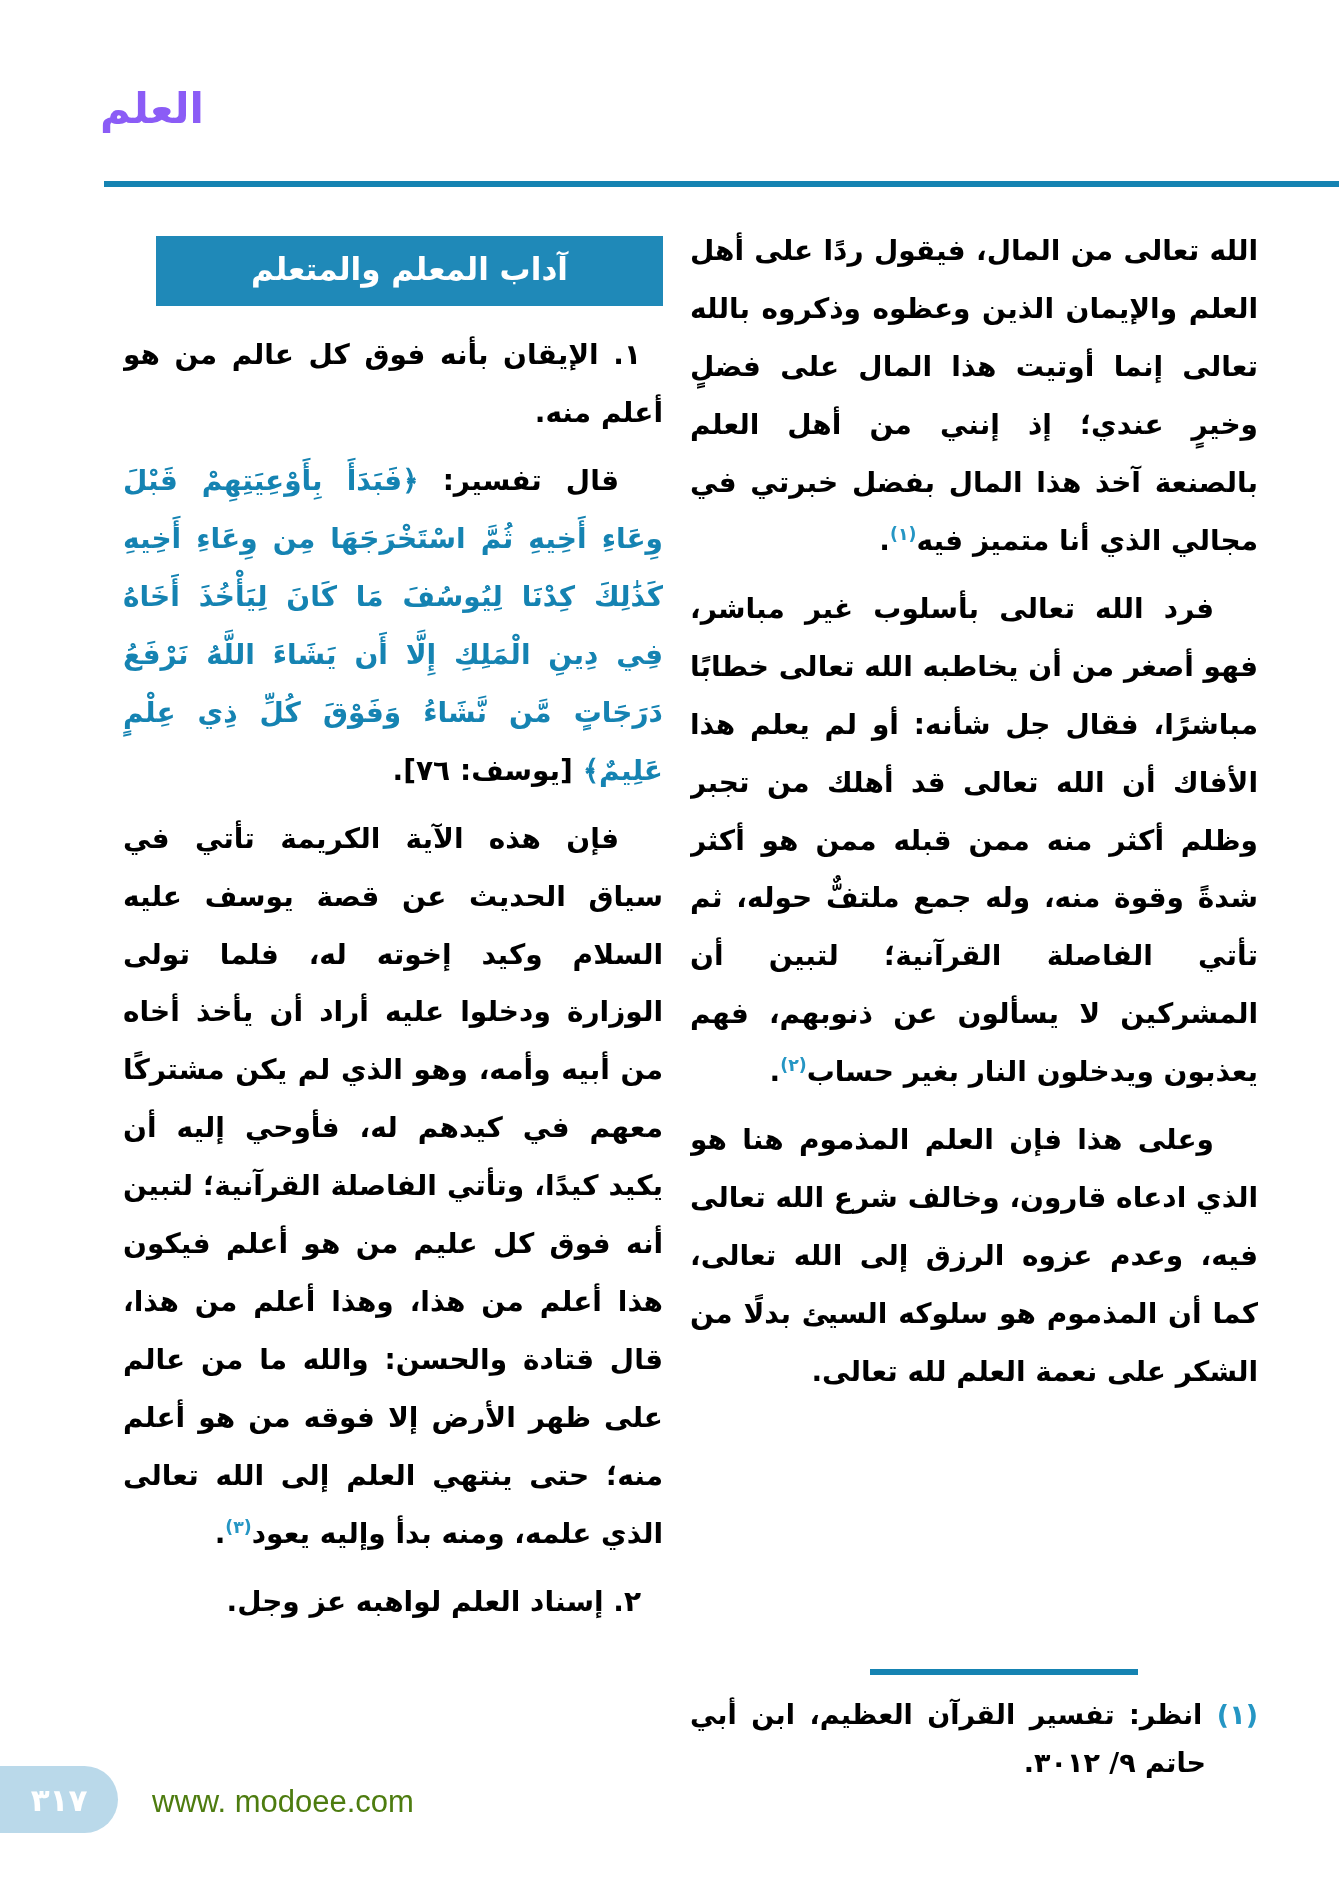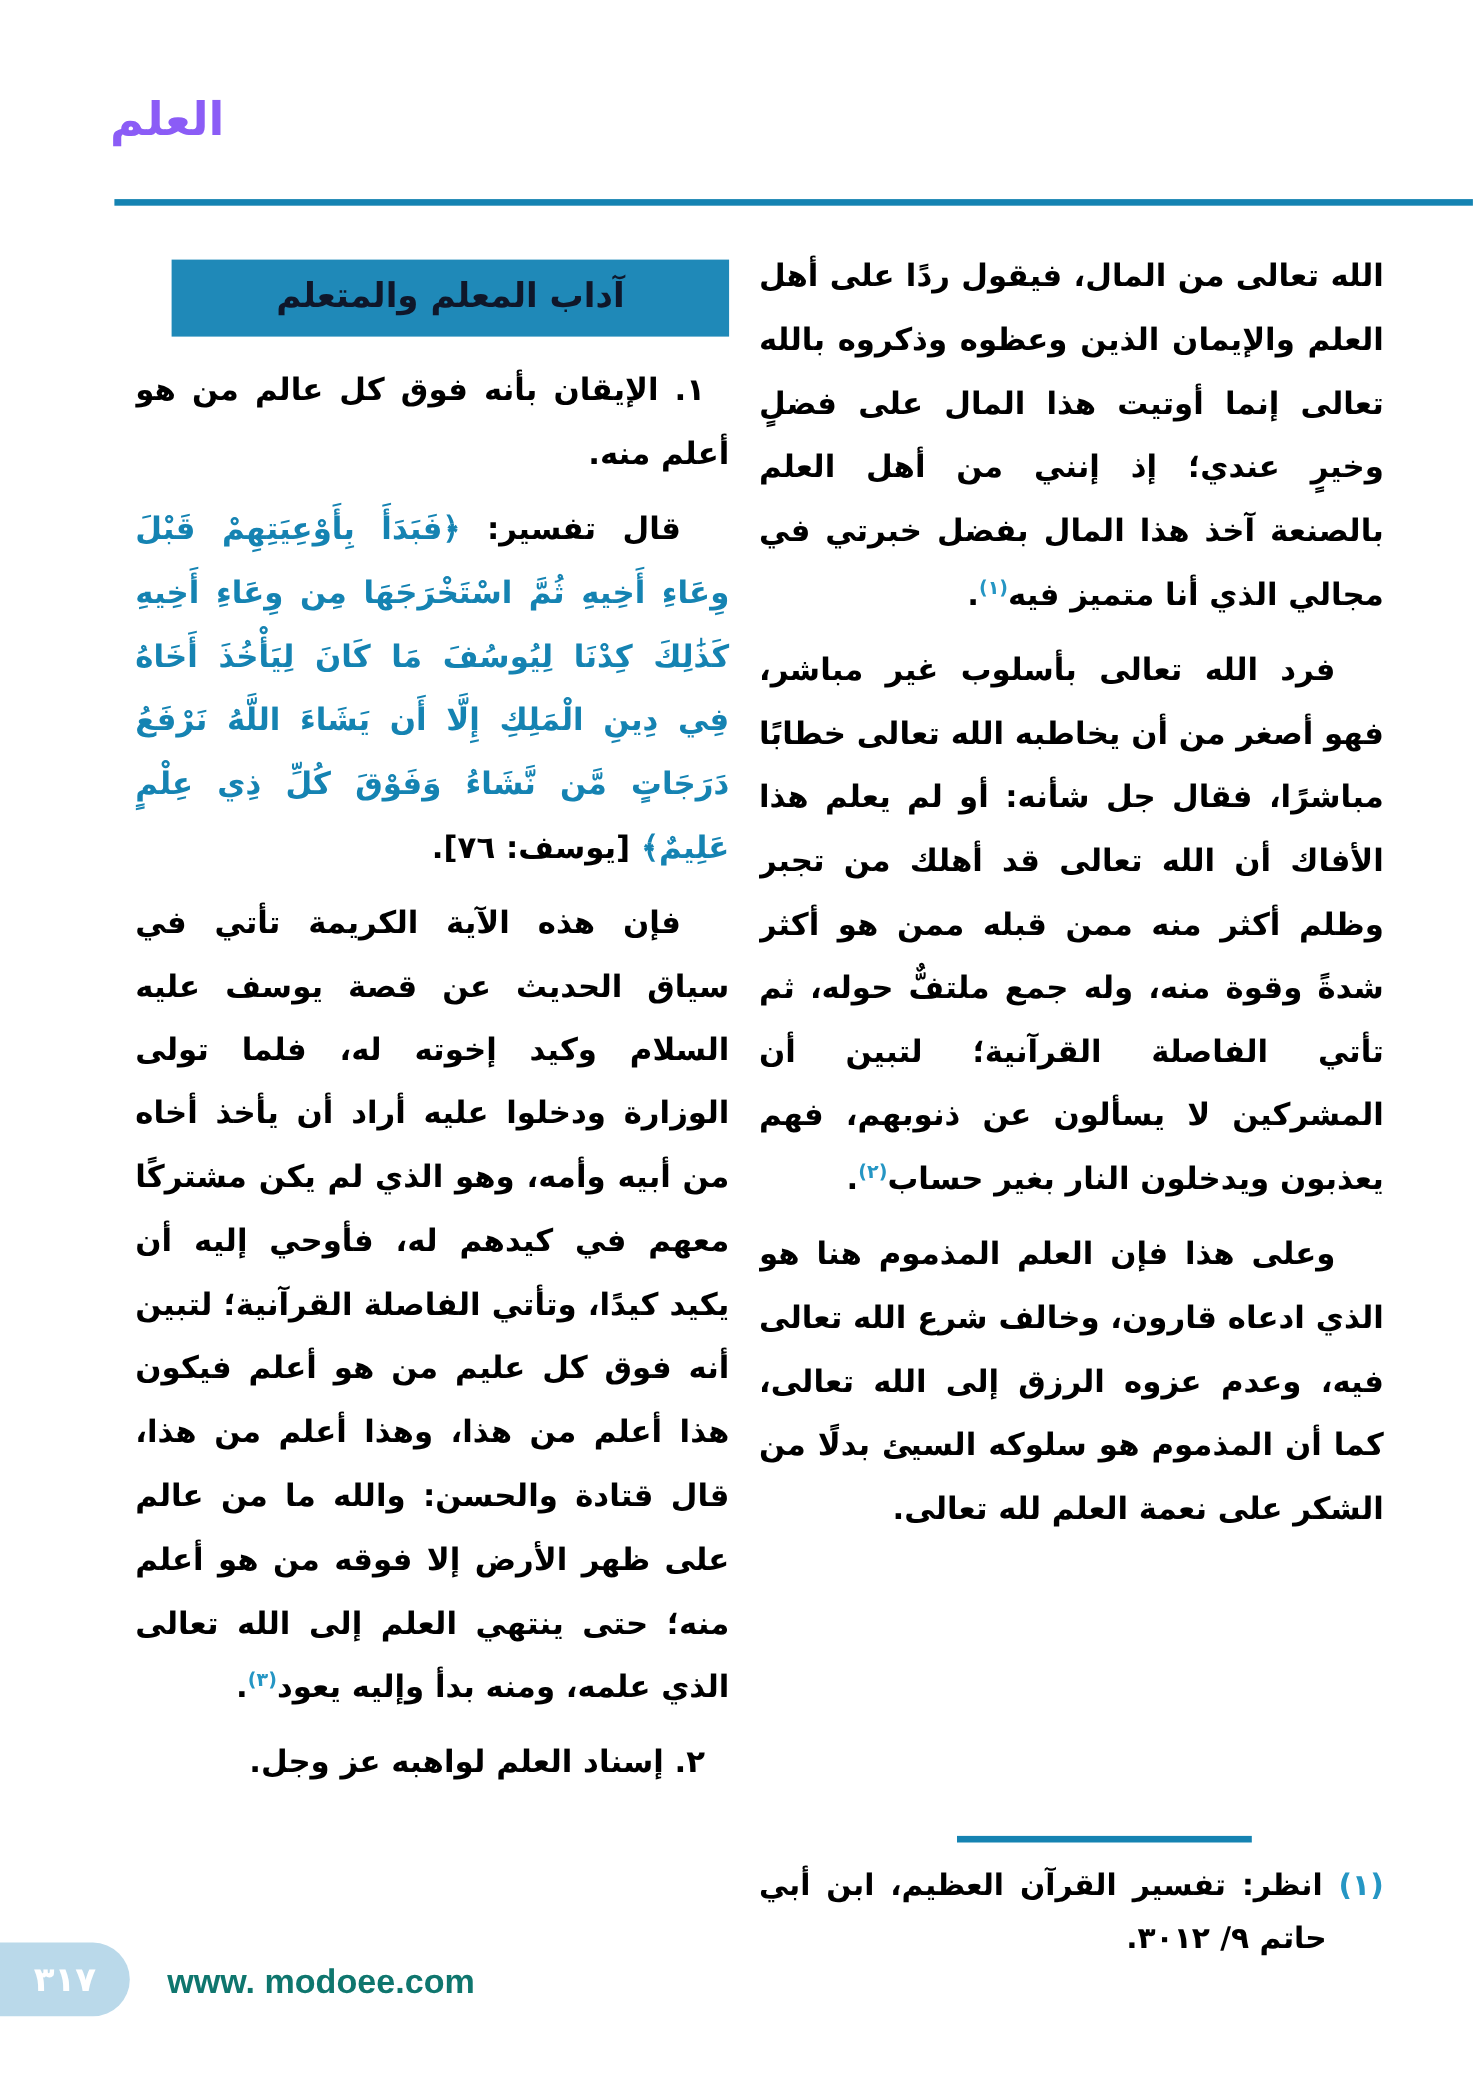--- a/index.html
+++ b/index.html
@@ -25,21 +25,21 @@
   
   .columns {
     position: absolute; top: 222px; right: 81px; left: 105px; bottom: 102px;
     display: flex; gap: 27px; direction: rtl; overflow: hidden;
   }
   .col { display: flex; flex-direction: column; overflow: hidden; }
   .col-first  { width: 568px; }   
   .col-second { width: 540px; }   
 
   .title-box {
-    background: #1f89b8; color: #0f172a;
+    background: #1f89b8; color: #ffffff;
     width: 507px; box-sizing: border-box;
     text-align: center; font-size: 31px; font-weight: bold;
     padding: 15px 8px 19px; margin: 14px 0 20px;
   }
 
   p.body {
     margin: 0 0 10px; font-size: 28px; font-weight: bold; color: #000;
     line-height: 2.07; text-align: justify;
   }
   .indent  { text-indent: 44px; }
@@ -64,21 +64,21 @@
   .page-pill {
     position: absolute; left: 0; bottom: 57px;
     width: 118px; height: 67px;
     background: #bad9ea;
     border-radius: 0 34px 34px 0;
     display: flex; align-items: center; justify-content: center;
     color: #ffffff; font-size: 31px; font-weight: bold;
   }
   .website {
     position: absolute; left: 152px; bottom: 70px;
-    color: #0f766e; font-size: 31px; font-weight: bold;
+    color: #4d7c0f; font-size: 31px; font-weight: normal;
     direction: ltr; font-family: "Liberation Sans", sans-serif;
   }
 </style>
 </head>
 <body>
 
 <div class="page">
 
   <div class="header-title">العلم</div>
   <div class="header-rule"></div>

